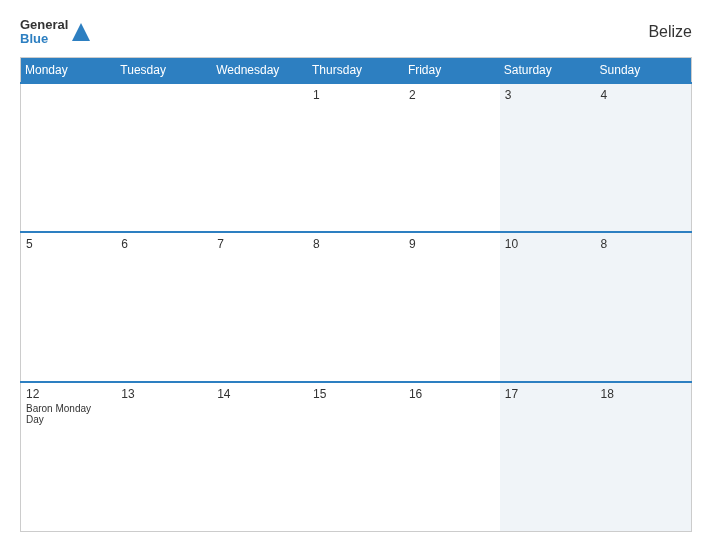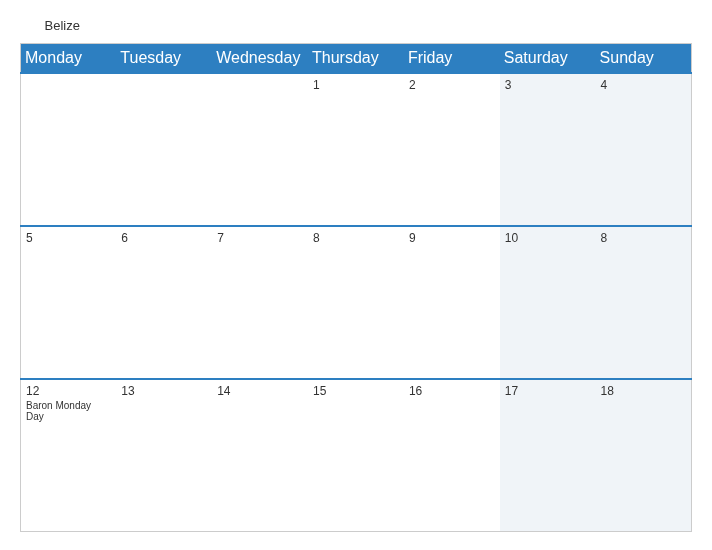--- a/index.html
+++ b/index.html
@@ -57,36 +57,36 @@
       margin-right: 0;
     }
     .month-title {
       font-size: 30px;
       font-weight: normal;
       color: #333;
       text-align: center;
       flex: 1;
     }
     .country {
-      font-size: 13px;
+      font-size: 16px;
       color: #333;
       text-align: right;
       min-width: 60px;
     }
     .calendar {
       border: 1px solid #ccc;
       border-collapse: collapse;
       width: 100%;
       flex: 1;
       table-layout: fixed;
     }
     .calendar thead tr th {
       background: #2d7fc1;
       color: #fff;
-      font-size: 16px;
+      font-size: 12px;
       font-weight: normal;
       padding: 5px 4px;
       text-align: left;
       border: none;
     }
     .calendar tbody tr {
       border-top: 2px solid #2d7fc1;
     }
     .calendar tbody tr td {
       vertical-align: top;
@@ -112,20 +112,29 @@
       font-size: 10px;
       color: #333;
       margin-top: 1px;
     }
   </style>
 </head>
 <body>
 
 <div class="page">
   <div class="header">
+    <div class="logo">
+      <div class="logo-text">
+        <span class="logo-general">General</span>
+        <span class="logo-blue">Blue</span>
+      </div>
+      <svg class="logo-icon" viewBox="0 0 22 22">
+        <polygon points="11,2 20,20 2,20" fill="#2d7fc1"></polygon>
+      </svg>
+    </div>
     <div class="country">Belize</div>
   </div>
 
   <table class="calendar">
     <thead>
       <tr>
       <th>Monday</th>
           <th>Tuesday</th>
           <th>Wednesday</th>
           <th>Thursday</th>

